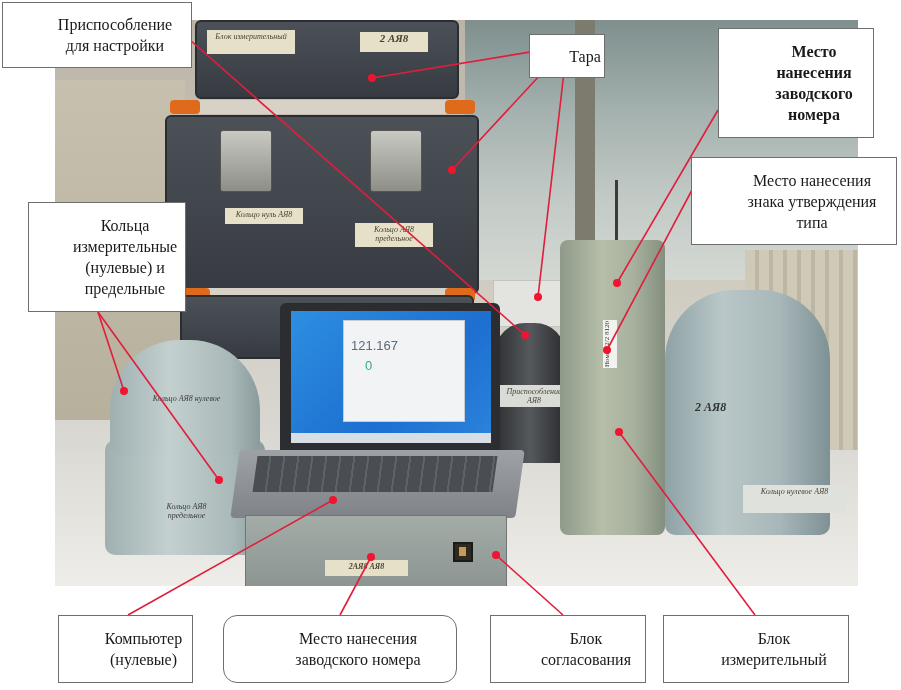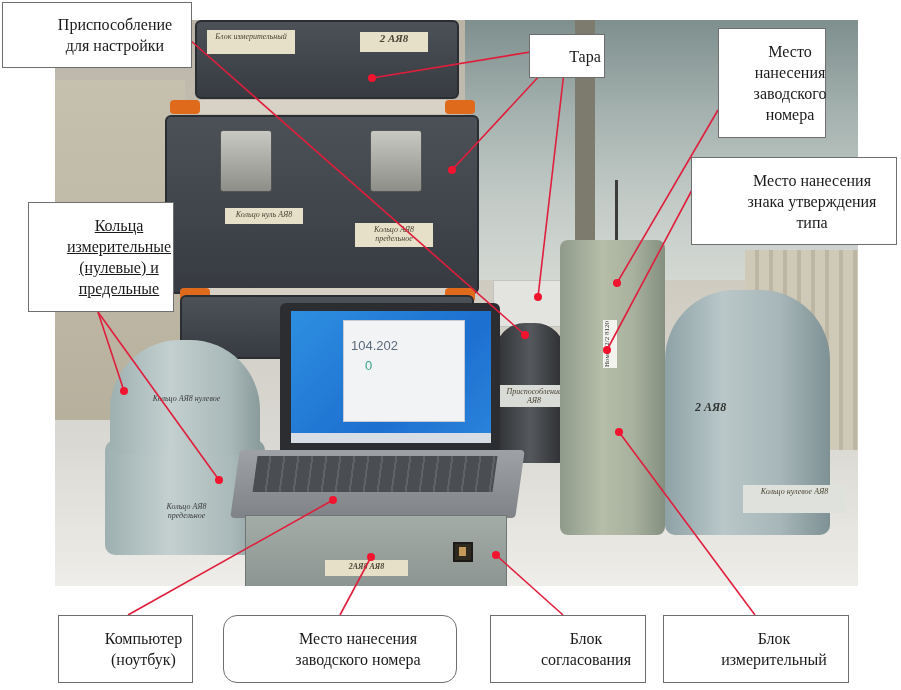--- a/index.html
+++ b/index.html
@@ -81,23 +81,23 @@
                background: linear-gradient(90deg, #8ea2a6, #b9c7c8 35%, #a7b6b8 70%, #7e9194); border-radius: 70px 70px 10px 10px; }
   #right-cyl-mark { left: 640px; top: 380px; font-size: 12px; font-style: italic; font-weight: bold; color: #2f3532; }
   #right-stk { left: 640px; top: 465px; width: 95px; height: 24px; background: #dfe2dc; margin-left: 48px; }
 
   
   .callout { position: absolute; background: #ffffff; border: 1px solid #6e6e6e; box-sizing: border-box;
              display: flex; align-items: center; justify-content: center; text-align: center;
              color: #1a1a1a; font-size: 16px; line-height: 21px; white-space: pre-line; z-index: 5; padding-left: 36px; }
   #co-fixture { left: 2px; top: 2px; width: 190px; height: 66px; }
   #co-tara { left: 529px; top: 2px; width: 76px; height: 44px; margin-top: 32px; }
-  #co-serial-top { left: 718px; top: 28px; width: 108px; height: 110px; }
+  #co-serial-top { left: 718px; top: 28px; width: 156px; height: 110px; font-weight: bold; }
   #co-approval { left: 691px; top: 157px; width: 206px; height: 88px; }
-  #co-rings { left: 28px; top: 202px; width: 146px; height: 110px; text-decoration: underline; }
+  #co-rings { left: 28px; top: 202px; width: 158px; height: 110px; }
   #co-computer { left: 58px; top: 615px; width: 135px; height: 68px; }
   #co-serial-bot { left: 223px; top: 615px; width: 234px; height: 68px; border-radius: 14px; }
   #co-match { left: 490px; top: 615px; width: 156px; height: 68px; }
   #co-meas { left: 663px; top: 615px; width: 186px; height: 68px; }
 
   
   #leaders { position: absolute; left: 0; top: 0; width: 901px; height: 690px; z-index: 4; pointer-events: none; }
   #leaders line { stroke: #e01e3c; stroke-width: 1.6; }
   #leaders circle { fill: #f0142e; }
 </style>
@@ -137,21 +137,21 @@
   <div class="ph" id="meas-unit"></div>
   <div class="ph" id="meas-serial">Номер 2/2 8120</div>
 
   <div class="ph" id="right-cyl"></div>
   <div class="ph" id="right-cyl-mark">2 АЯ8</div>
   <div class="ph sticker" id="right-stk">Кольцо нулевое АЯ8</div>
 
   <div class="ph" id="laptop-lid"></div>
   <div class="ph" id="screen"></div>
   <div class="ph" id="app-window"></div>
-  <div class="ph" id="app-value-1">104.202</div>
+  <div class="ph" id="app-value-1">121.167</div>
   <div class="ph" id="app-value-2">0</div>
   <div class="ph" id="taskbar"></div>
   <div class="ph" id="laptop-base"></div>
   <div class="ph" id="keyboard"></div>
 
   <div class="ph" id="match-unit"></div>
   <div class="ph sticker" id="match-label">2АЯ8 АЯ8</div>
   <div class="ph" id="match-switch"></div>
 </div>
 
@@ -199,19 +199,19 @@
 заводского
 номера</div>
 <div class="callout" id="co-approval">Место нанесения
 знака утверждения
 типа</div>
 <div class="callout" id="co-rings">Кольца
 измерительные
 (нулевые) и
 предельные</div>
 <div class="callout" id="co-computer">Компьютер
-(ноутбук)</div>
+(нулевые)</div>
 <div class="callout" id="co-serial-bot">Место нанесения
 заводского номера</div>
 <div class="callout" id="co-match">Блок
 согласования</div>
 <div class="callout" id="co-meas">Блок
 измерительный</div>
 
 </body></html>

